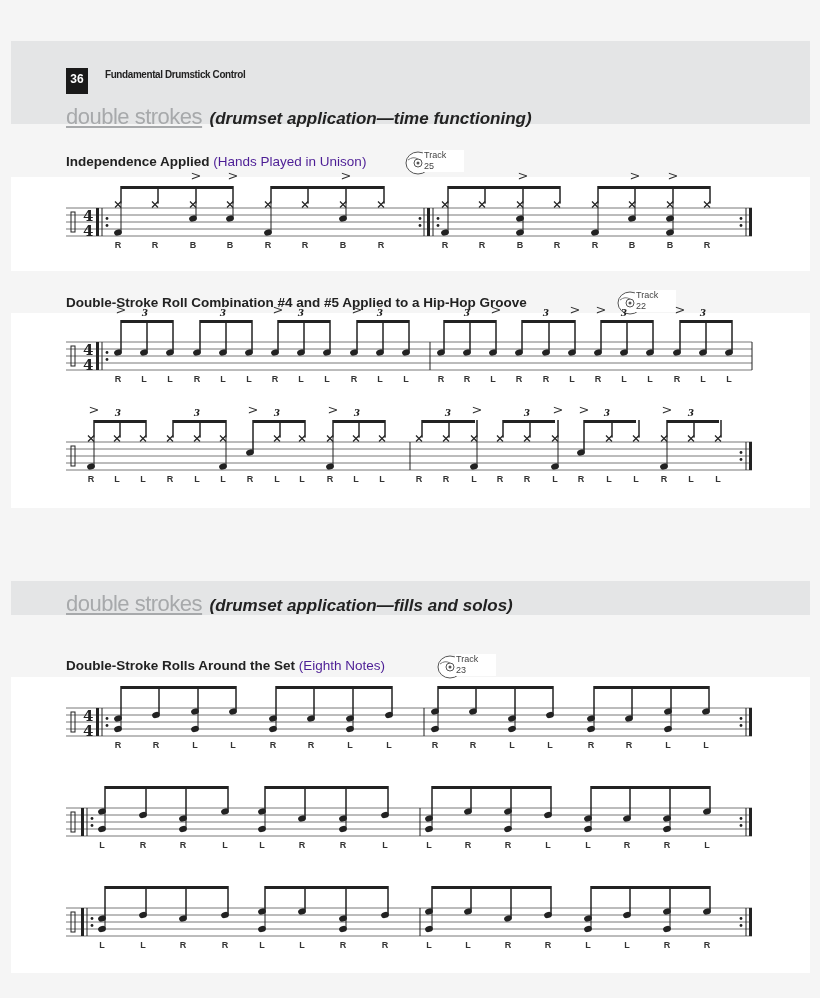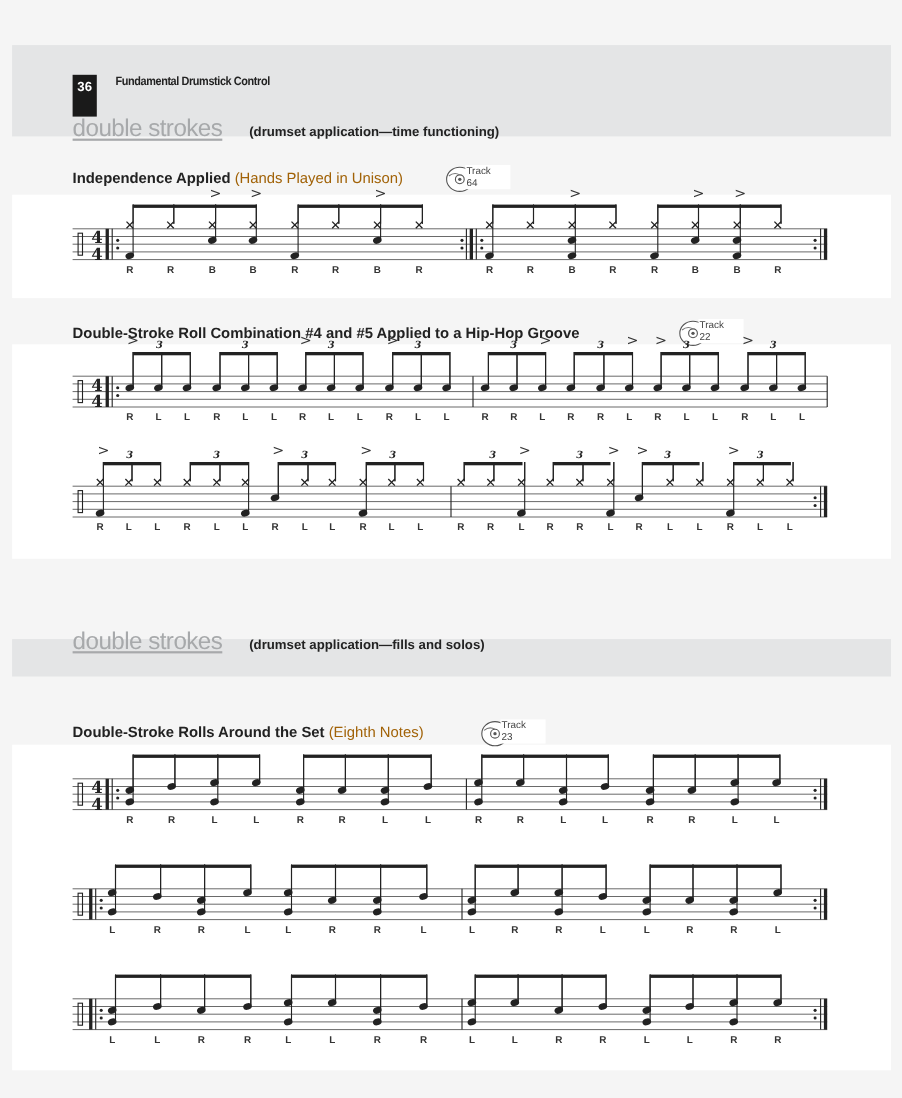--- a/index.html
+++ b/index.html
@@ -1,26 +1,26 @@
 <!DOCTYPE html>
 <html><head>
 <meta charset="utf-8">
 <style>
   html,body{margin:0;padding:0;}
   body{width:820px;height:998px;background:#f5f5f5;position:relative;overflow:hidden;font-family:"Liberation Sans",sans-serif;color:#222;}
   .band{position:absolute;left:11px;width:799px;background:#e4e5e6;}
   .panel{position:absolute;left:11px;width:799px;background:#ffffff;}
-  .pagenum{position:absolute;left:66px;top:68px;width:22px;height:38px;background:#1a1a1a;color:#fff;font-weight:bold;font-size:12px;line-height:22px;text-align:center;font-family:"Liberation Sans",sans-serif;}
+  .pagenum{position:absolute;left:66px;top:68px;width:22px;height:26px;background:#1a1a1a;color:#fff;font-weight:bold;font-size:12px;line-height:22px;text-align:center;font-family:"Liberation Sans",sans-serif;}
   .booktitle{position:absolute;left:105px;top:68px;font-size:11px;font-weight:bold;letter-spacing:-0.4px;color:#222;transform:scaleX(0.9);transform-origin:left;}
   .sechead{position:absolute;left:66px;white-space:nowrap;}
   .sechead .light{font-size:22px;color:#a7a9ab;font-weight:normal;letter-spacing:-0.5px;text-decoration:underline;}
-  .sechead .bold{font-size:12px;font-weight:bold;color:#222;margin-left:20px;}
+  .sechead .bold{font-size:17px;font-weight:bold;color:#222;margin-left:3px;font-style:italic;}
   .exhead{position:absolute;left:66px;white-space:nowrap;font-size:13.5px;color:#222;}
   .exhead b{font-weight:bold;}
-  .exhead .sub{font-weight:normal;color:#a16207;}
+  .exhead .sub{font-weight:normal;color:#4c1d95;}
   .track{position:absolute;height:22px;}
   .track .cd{position:absolute;left:0;top:1px;}
   .track .tl{position:absolute;left:18px;top:0;font-size:9px;color:#444;background:#fff;padding:0 18px 0 1px;line-height:11px;}
   svg.staff{position:absolute;left:0;overflow:visible;}
 </style>
 </head>
 <body>
 
 <div class="band" style="top:41px;height:83px;"></div>
 <div class="band" style="top:581px;height:34px;"></div>
@@ -41,37 +41,37 @@
   <b>Independence Applied</b>
   <span class="sub">(Hands Played in Unison)</span>
 </div>
 <div class="track" style="left:405px;top:150px;">
   <svg class="cd" width="26" height="24" viewBox="0 0 26 24">
       <ellipse cx="13" cy="12" rx="12" ry="11" fill="#fff" stroke="#555" stroke-width="1"></ellipse>
       <circle cx="13" cy="12" r="4" fill="none" stroke="#555" stroke-width="1"></circle>
       <circle cx="13" cy="12" r="1.5" fill="#555"></circle>
       <path d="M3 9 Q8 5 13 8" fill="none" stroke="#777" stroke-width="1"></path>
     </svg>
-  <span class="tl">Track 64</span>
+  <span class="tl">Track 25</span>
 </div>
 
 <div class="exhead" style="top:295px;">
   <b>Double-Stroke Roll Combination #4 and #5 Applied to a Hip-Hop Groove</b>
 </div>
 <div class="track" style="left:617px;top:290px;">
   <svg class="cd" width="26" height="24" viewBox="0 0 26 24">
       <ellipse cx="13" cy="12" rx="12" ry="11" fill="#fff" stroke="#555" stroke-width="1"></ellipse>
       <circle cx="13" cy="12" r="4" fill="none" stroke="#555" stroke-width="1"></circle>
       <circle cx="13" cy="12" r="1.5" fill="#555"></circle>
       <path d="M3 9 Q8 5 13 8" fill="none" stroke="#777" stroke-width="1"></path>
     </svg>
   <span class="tl">Track 22</span>
 </div>
 
-<div class="sechead" style="top:570px;">
+<div class="sechead" style="top:591px;">
   <span class="light">double strokes</span>
   <span class="bold">(drumset application—fills and solos)</span>
 </div>
 
 <div class="exhead" style="top:658px;text-align:center;">
   <b>Double-Stroke Rolls Around the Set</b>
   <span class="sub">(Eighth Notes)</span>
 </div>
 <div class="track" style="left:437px;top:654px;">
   <svg class="cd" width="26" height="24" viewBox="0 0 26 24">

